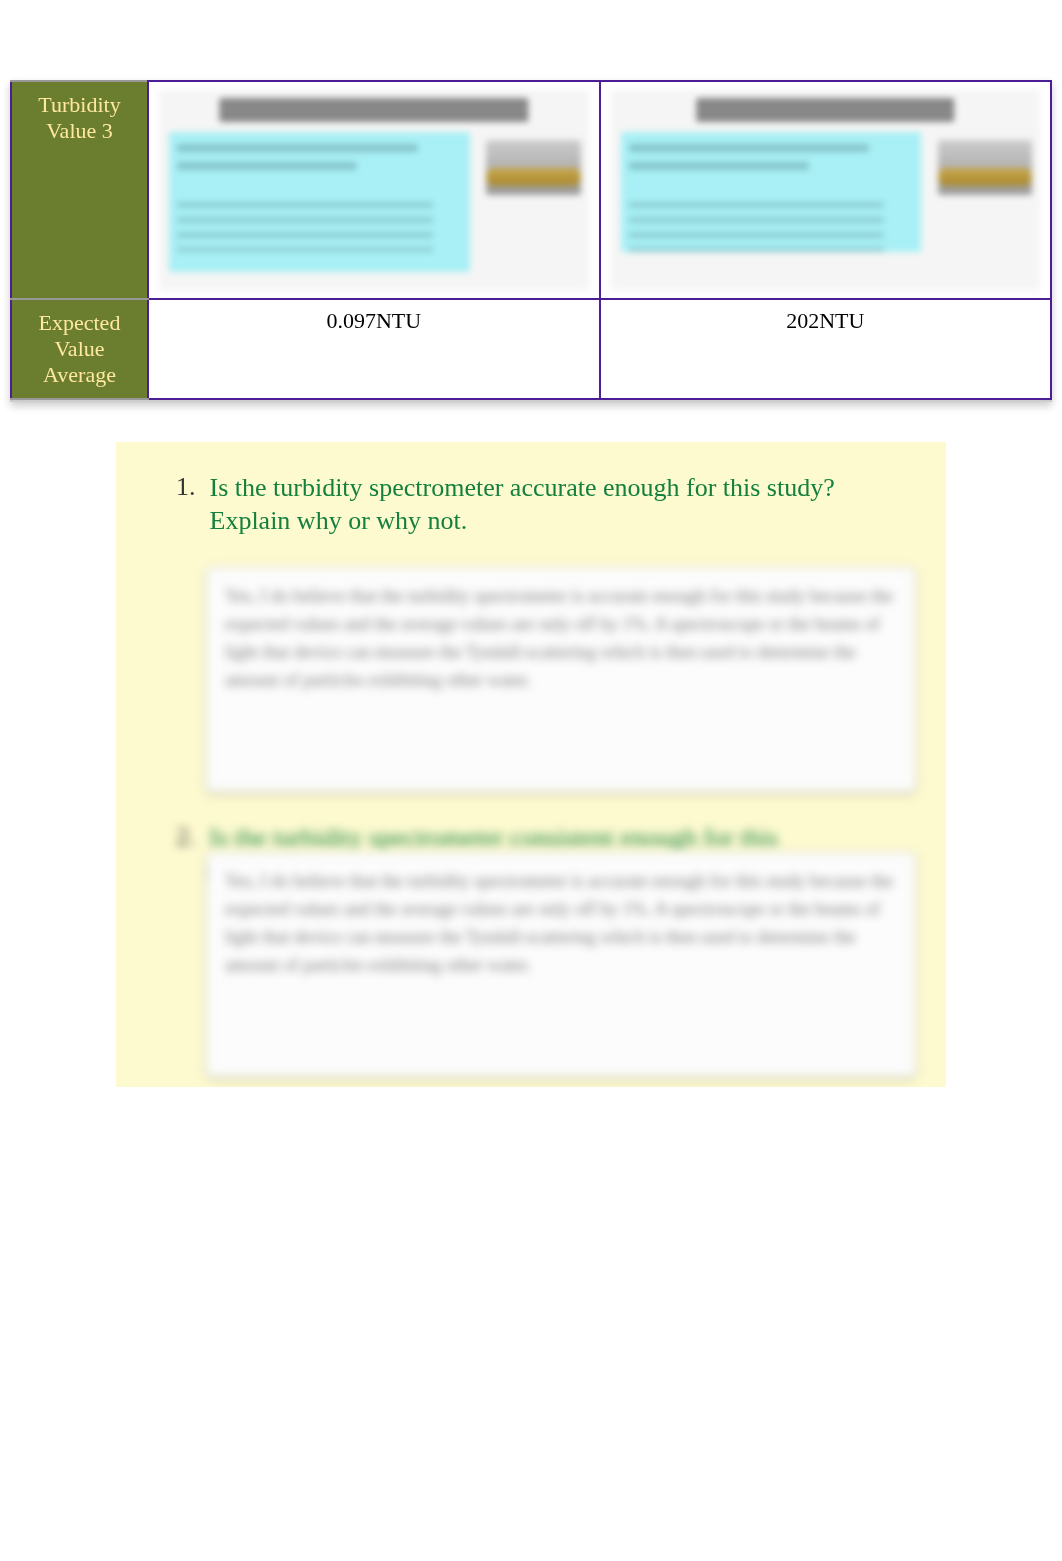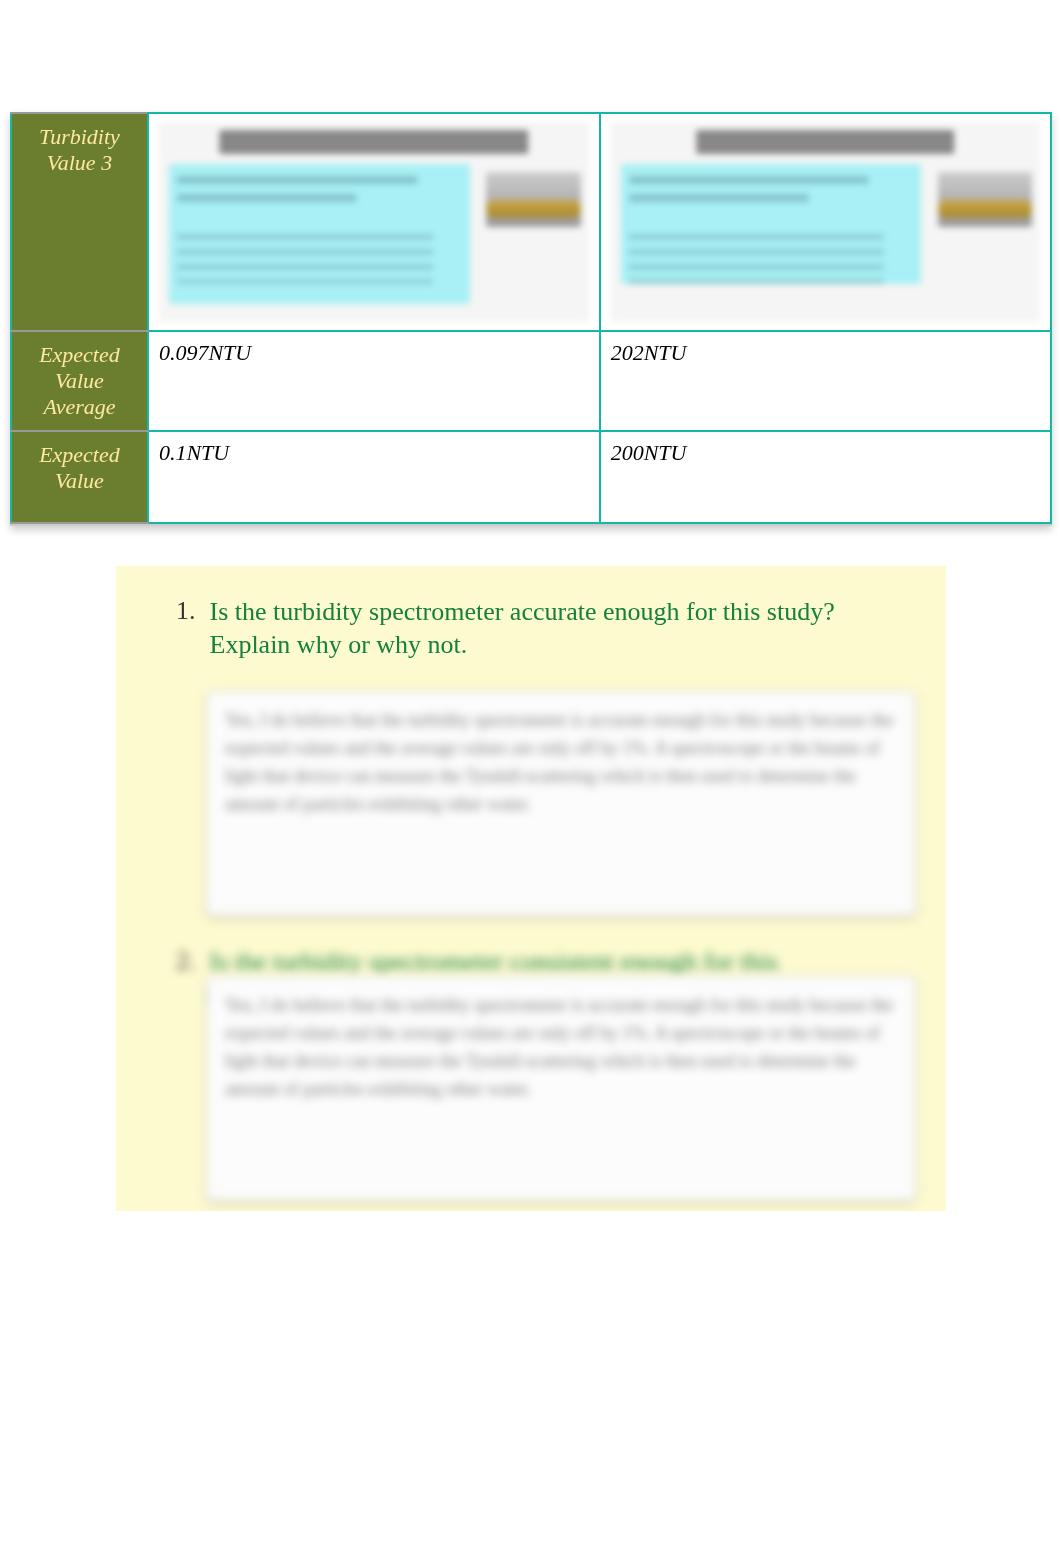--- a/index.html
+++ b/index.html
@@ -8,33 +8,33 @@
       box-sizing: border-box;
     }
     body {
       font-family: Georgia, 'Times New Roman', serif;
       background: #ffffff;
       width: 1062px;
       margin: 0;
       padding: 0;
     }
     .table-wrapper {
-      margin: 112px 10px 0 10px;
+      margin: 80px 10px 0 10px;
       border-bottom: 2px solid #ccc;
       box-shadow: 0 4px 8px rgba(0,0,0,0.2);
-      font-style: italic;
     }
     table {
       width: 100%;
       border-collapse: collapse;
     }
     td {
-      border: 2px solid #14b8a6;
+      border: 2px solid #4c1d95;
       vertical-align: top;
       padding: 0;
+      text-align: center;
     }
     td.label-cell {
       background: #6b7d2f;
       color: #ffe8a0;
       text-align: center;
       font-family: 'Times New Roman', serif;
       font-size: 22px;
       width: 138px;
       padding: 10px 5px;
       border-top: 2px solid #999;
@@ -238,27 +238,20 @@
           <div class="gold-bar"></div>
         </div>
       </td>
     </tr>
     <tr class="medium-row">
       <td class="label-cell">
         <span>Expected Value Average</span>
       </td>
       <td class="data-cell">0.097NTU</td>
       <td class="data-cell">202NTU</td>
-    </tr>
-    <tr class="bottom-row">
-      <td class="label-cell">
-        <span>Expected Value</span>
-      </td>
-      <td class="data-cell">0.1NTU</td>
-      <td class="data-cell">200NTU</td>
     </tr>
   </tbody>
     </table>
 </div>
 
 <div class="content-box">
   <div class="question-block">
     <div class="question-line">
       <span class="question-num">1.</span>
       <span class="question-text">Is the turbidity spectrometer accurate enough for this study?     Explain why or why not.</span>

